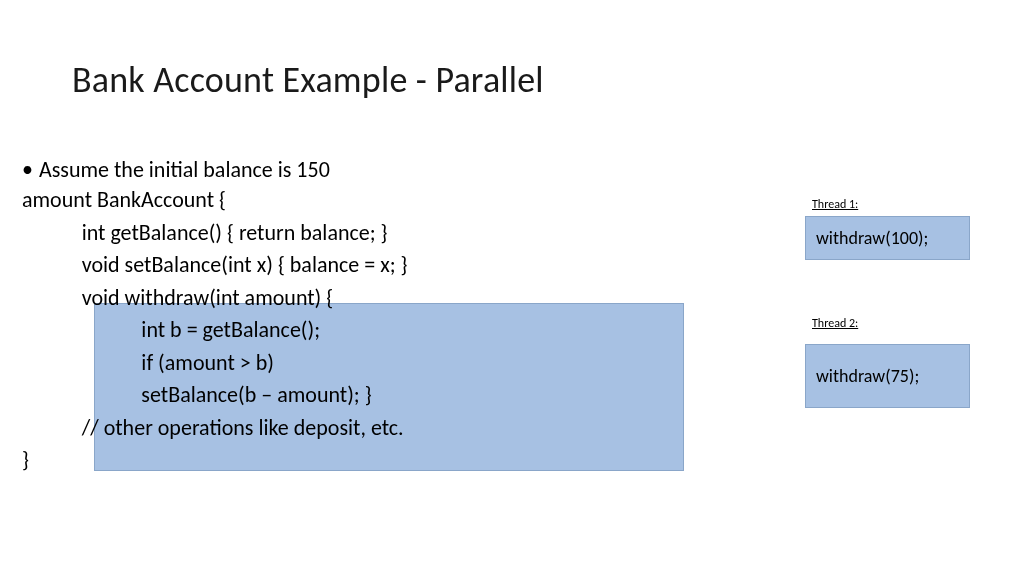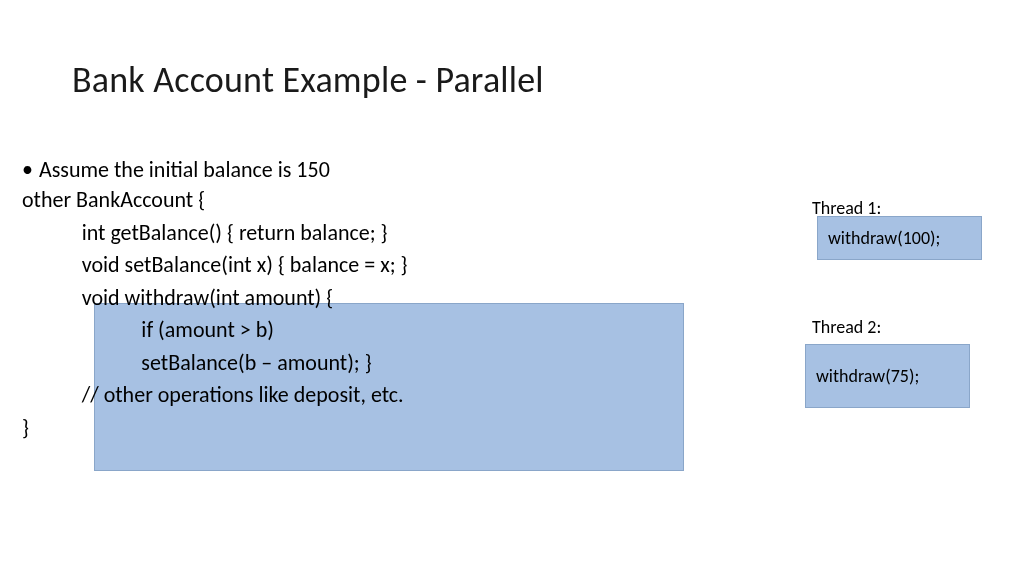--- a/index.html
+++ b/index.html
@@ -48,53 +48,55 @@
     top: 303px;
     width: 590px;
     height: 168px;
     background: #a7c1e3;
     border: 1px solid #8aa6c9;
     z-index: 0;
   }
   .code-block .line, .title, .bullet-row { position: relative; z-index: 1; }
   .thread-label {
     position: absolute;
-    font-size: 18px;
+    font-size: 12px;
     color: #000000;
+    text-decoration: underline;
   }
   .thread-box {
     position: absolute;
     background: #a7c1e3;
     border: 1px solid #8aa6c9;
     font-size: 18px;
     padding: 8px 10px;
     color: #000000;
   }
   .t1-label { left: 812px; top: 197px; }
-  .t1-box   { left: 805px; top: 216px; width: 165px; height: 44px; display:flex; align-items:center;margin-left:12px; }
+  .t1-box   { left: 805px; top: 216px; width: 165px; height: 44px; display:flex; align-items:center; }
   .t2-label { left: 812px; top: 316px; }
   .t2-box   { left: 805px; top: 344px; width: 165px; height: 64px; display:flex; align-items:center; }
 </style>
 </head>
 <body>
 
 <div class="hl-main"></div>
 
 <div class="title">Bank Account Example - Parallel</div>
 
 <div class="bullet-row">
   <span class="bullet-dot">•</span>
   <span>Assume the initial balance is 150</span>
 </div>
 
 <div class="code-block">
-  <div class="line">other BankAccount {</div>
+  <div class="line">amount BankAccount {</div>
   <div class="line">            int getBalance() { return balance; }</div>
   <div class="line">            void setBalance(int x) { balance = x; }</div>
   <div class="line">            void withdraw(int amount) {</div>
+  <div class="line">                        int b = getBalance();</div>
   <div class="line">                        if (amount &gt; b)</div>
   <div class="line">                        setBalance(b – amount); }</div>
   <div class="line">            // other operations like deposit, etc.</div>
   <div class="line">}</div>
 </div>
 
 <div class="thread-label t1-label">Thread 1:</div>
 <div class="thread-box t1-box">
   <span>withdraw(100);</span>
 </div>

